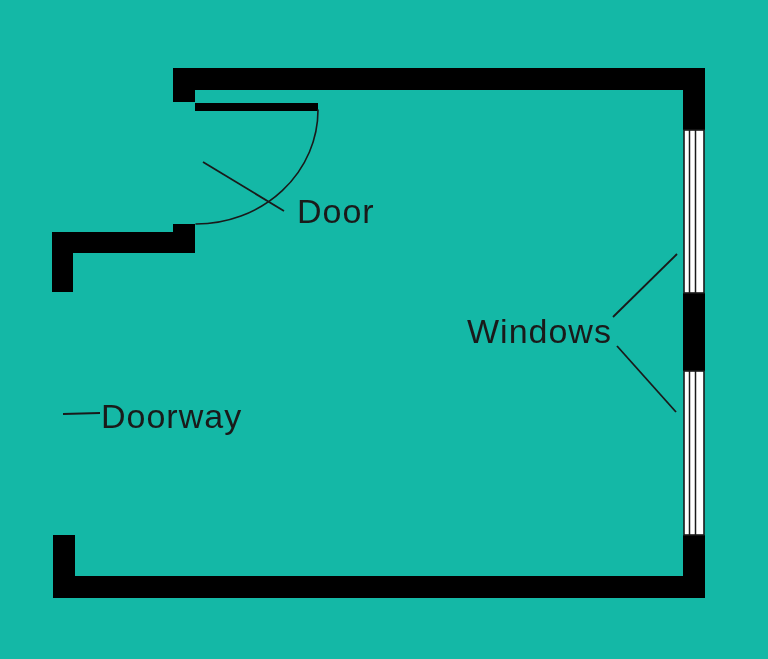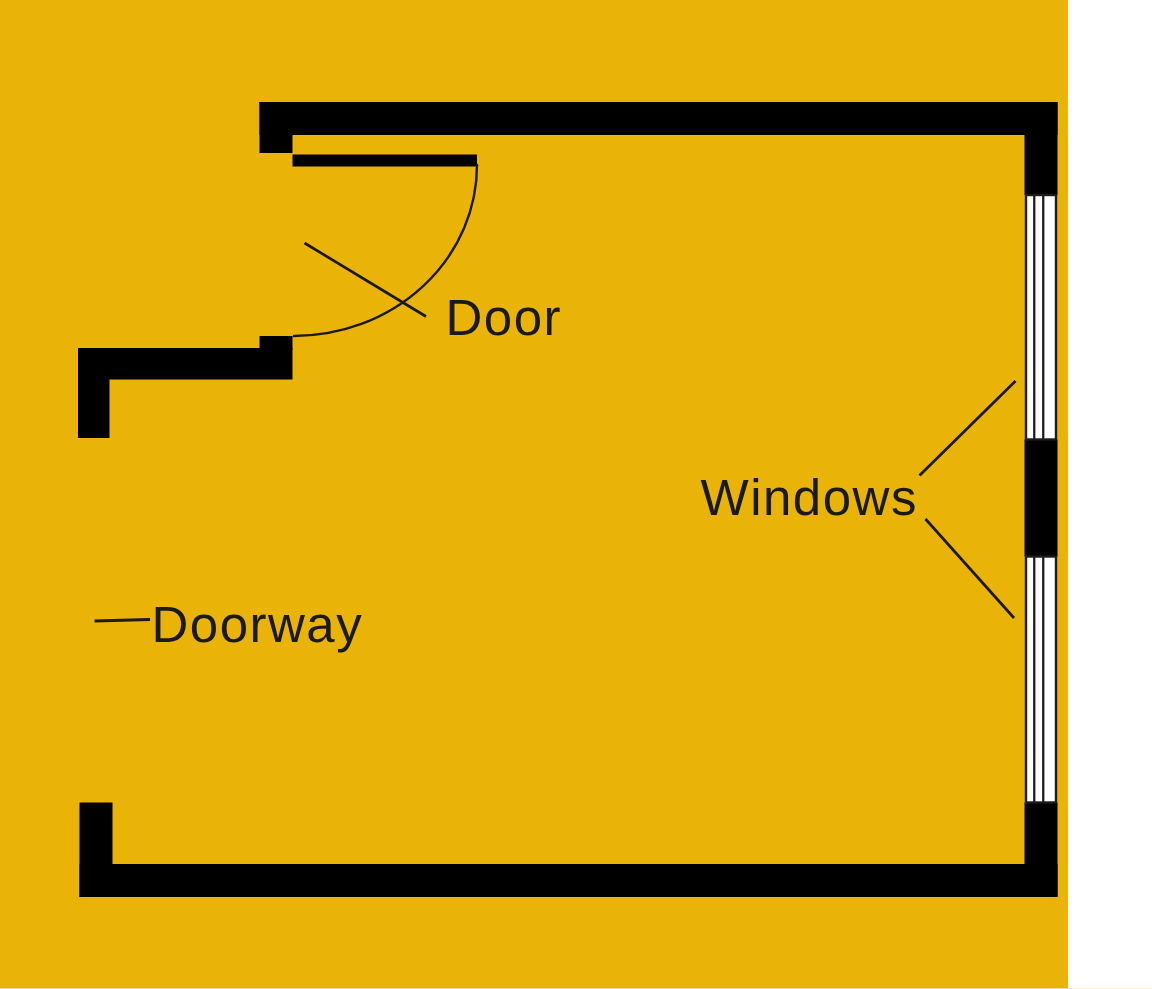--- a/index.html
+++ b/index.html
@@ -6,23 +6,23 @@
     margin: 0;
     padding: 0;
     background: #ffffff;
     width: 768px;
     height: 659px;
     overflow: hidden;
     font-family: "Liberation Sans", "DejaVu Sans", sans-serif;
   }
   .canvas {
     position: relative;
-    width: 712px;
+    width: 768px;
     height: 659px;
-    background: #eab308;
+    background: #14b8a6;
     text-align: center;
   }
   svg { display: block; }
   .plan-label {
     font-family: "Liberation Sans", "DejaVu Sans", sans-serif;
     font-size: 34px;
     font-weight: 400;
     letter-spacing: 1px;
   }
   .wall { stroke: none; }

